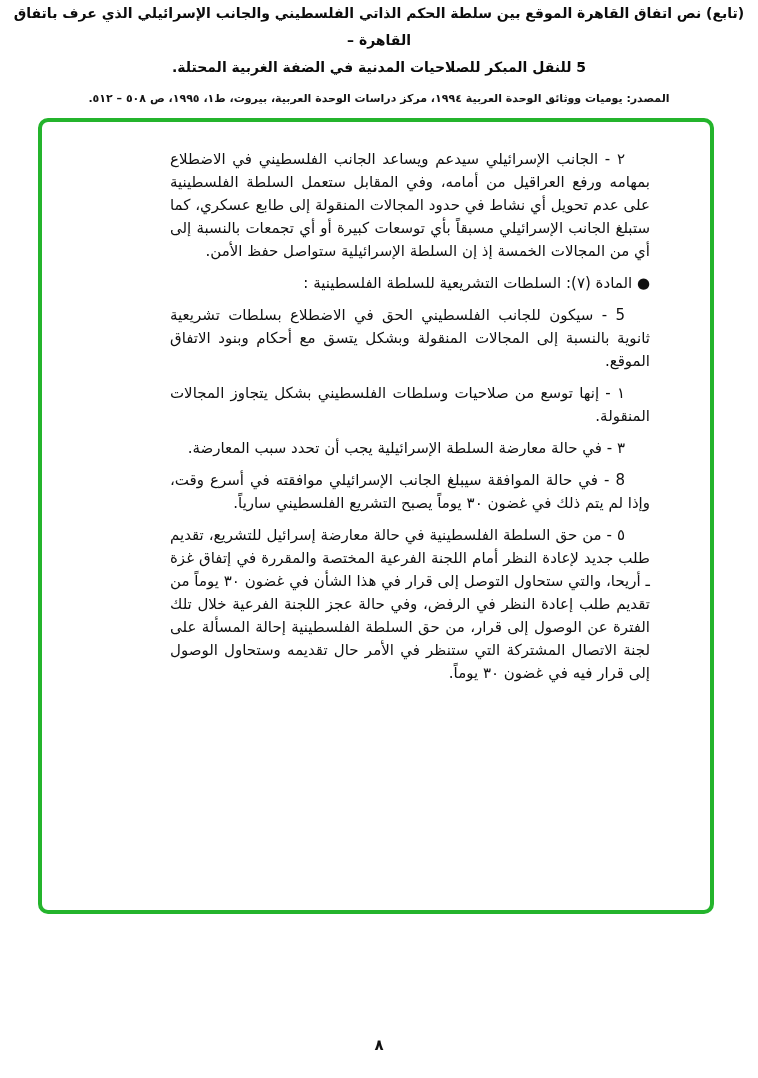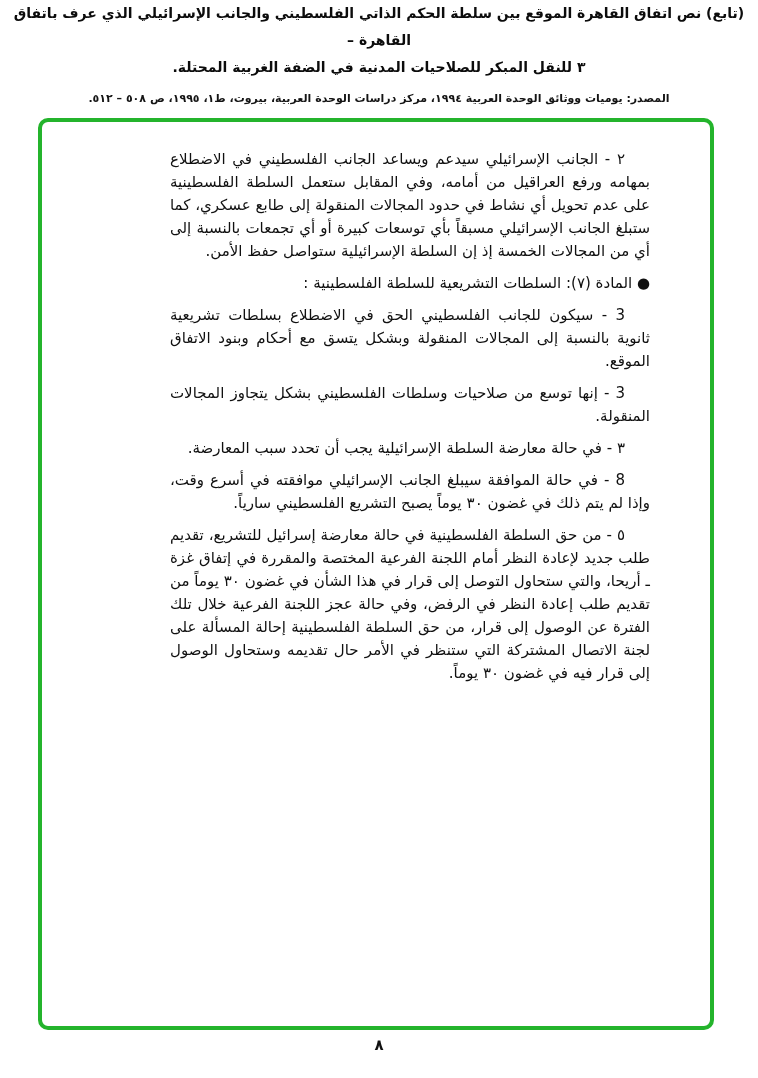--- a/index.html
+++ b/index.html
@@ -27,21 +27,21 @@
     font-weight: bold;
     line-height: 20px;
     margin-top: 8px;
     color: #141414;
   }
   .frame {
     position: absolute;
     left: 38px;
     top: 118px;
     width: 676px;
-    height: 912px;
+    height: 796px;
     border: 4px solid #24b42c;
     border-radius: 10px;
     background: #ffffff;
   }
   .content {
     direction: rtl;
     text-align: justify;
     padding: 26px 60px 0 128px;
     font-size: 15px;
     line-height: 23px;
@@ -69,30 +69,30 @@
     color: #101010;
   }
 </style>
 </head>
 <body>
 
 <div class="page">
 
   <header class="doc-header">
     <div class="header-line">(تابع) نص اتفاق القاهرة الموقع بين سلطة الحكم الذاتي الفلسطيني والجانب الإسرائيلي الذي عرف باتفاق القاهرة –</div>
-    <div class="header-line">٣ للنقل المبكر للصلاحيات المدنية في الضفة الغربية المحتلة.</div>
+    <div class="header-line">5 للنقل المبكر للصلاحيات المدنية في الضفة الغربية المحتلة.</div>
     <div class="source-line">المصدر: يوميات ووثائق الوحدة العربية ١٩٩٤، مركز دراسات الوحدة العربية، بيروت، ط١، ١٩٩٥، ص ٥٠٨ – ٥١٢.</div>
   </header>
 
   <div class="frame">
     <div class="content">
       <p class="para">٢ - الجانب الإسرائيلي سيدعم ويساعد الجانب الفلسطيني في الاضطلاع بمهامه ورفع العراقيل من أمامه، وفي المقابل ستعمل السلطة الفلسطينية على عدم تحويل أي نشاط في حدود المجالات المنقولة إلى طابع عسكري، كما ستبلغ الجانب الإسرائيلي مسبقاً بأي توسعات كبيرة أو أي تجمعات بالنسبة إلى أي من المجالات الخمسة إذ إن السلطة الإسرائيلية ستواصل حفظ الأمن.</p>
       <p class="para heading">● المادة (٧): السلطات التشريعية للسلطة الفلسطينية :</p>
-      <p class="para">3 - سيكون للجانب الفلسطيني الحق في الاضطلاع بسلطات تشريعية ثانوية بالنسبة إلى المجالات المنقولة وبشكل يتسق مع أحكام وبنود الاتفاق الموقع.</p>
-      <p class="para">3 - إنها توسع من صلاحيات وسلطات الفلسطيني بشكل يتجاوز المجالات المنقولة.</p>
+      <p class="para">5 - سيكون للجانب الفلسطيني الحق في الاضطلاع بسلطات تشريعية ثانوية بالنسبة إلى المجالات المنقولة وبشكل يتسق مع أحكام وبنود الاتفاق الموقع.</p>
+      <p class="para">١ - إنها توسع من صلاحيات وسلطات الفلسطيني بشكل يتجاوز المجالات المنقولة.</p>
       <p class="para">٣ - في حالة معارضة السلطة الإسرائيلية يجب أن تحدد سبب المعارضة.</p>
       <p class="para">8 - في حالة الموافقة سيبلغ الجانب الإسرائيلي موافقته في أسرع وقت، وإذا لم يتم ذلك في غضون ٣٠ يوماً يصبح التشريع الفلسطيني سارياً.</p>
       <p class="para">٥ - من حق السلطة الفلسطينية في حالة معارضة إسرائيل للتشريع، تقديم طلب جديد لإعادة النظر أمام اللجنة الفرعية المختصة والمقررة في إتفاق غزة ـ أريحا، والتي ستحاول التوصل إلى قرار في هذا الشأن في غضون ٣٠ يوماً من تقديم طلب إعادة النظر في الرفض، وفي حالة عجز اللجنة الفرعية خلال تلك الفترة عن الوصول إلى قرار، من حق السلطة الفلسطينية إحالة المسألة على لجنة الاتصال المشتركة التي ستنظر في الأمر حال تقديمه وستحاول الوصول إلى قرار فيه في غضون ٣٠ يوماً.</p>
     </div>
   </div>
 
   <div class="page-number">٨</div>
 
 </div>
 

